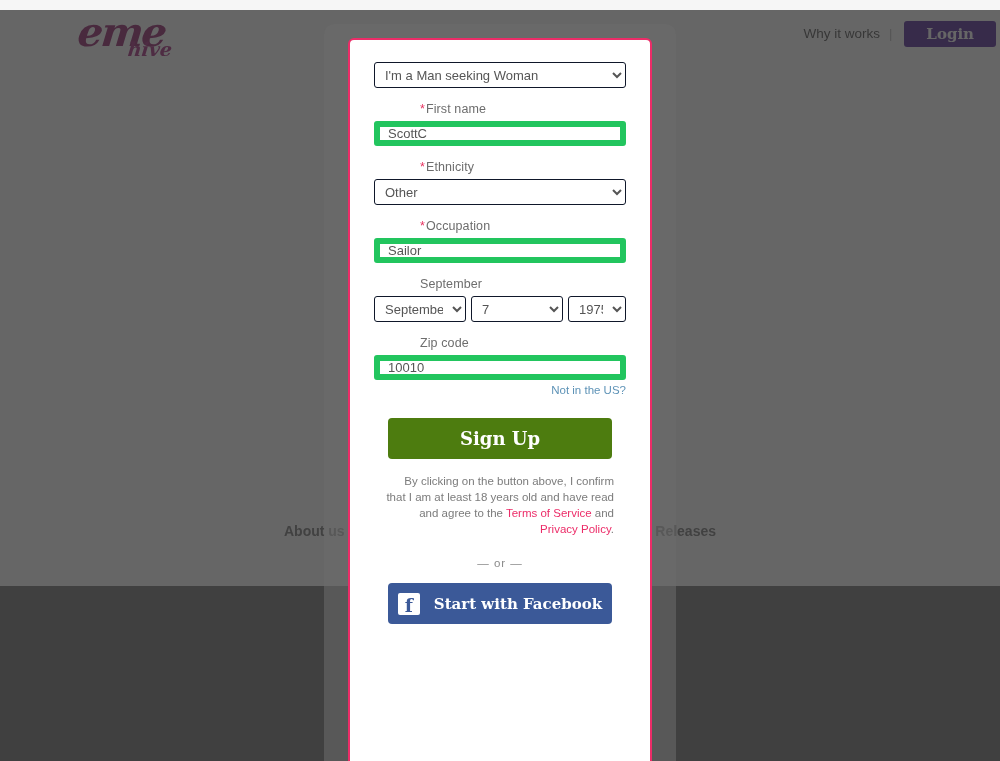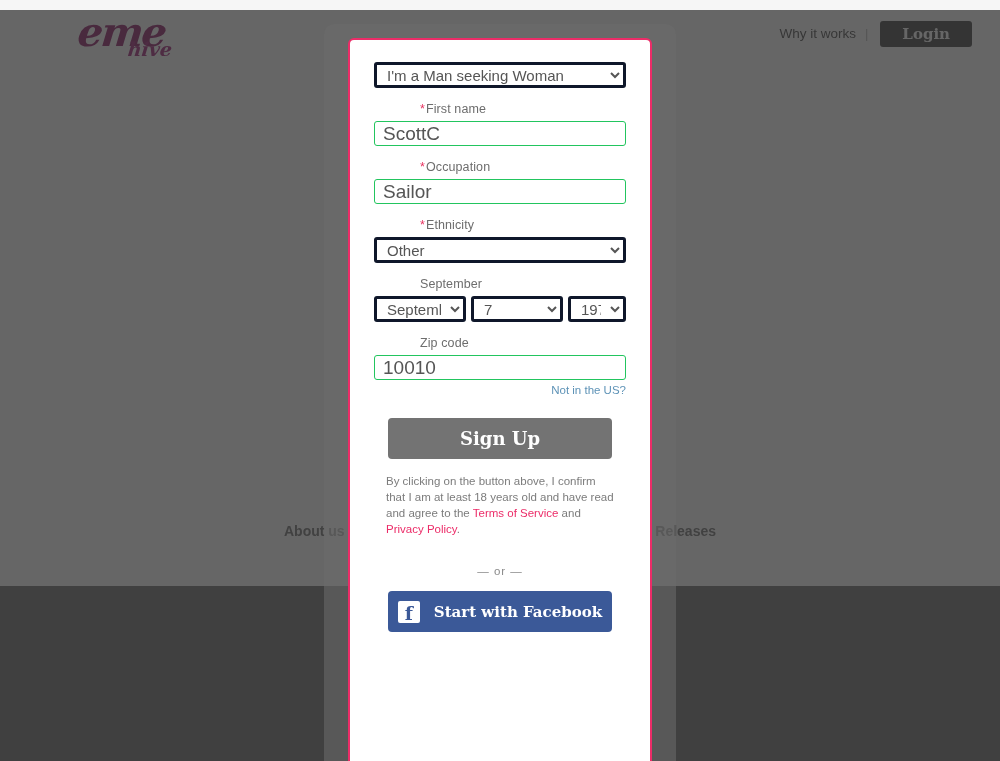--- a/index.html
+++ b/index.html
@@ -56,42 +56,42 @@
     left: 50px; top: 30px;
     font-family: "DejaVu Serif", serif;
     font-style: italic;
     font-weight: bold;
     font-size: 19px;
     color: #a3207a;
     transform: skewX(-6deg);
   }
   .nav {
     position: absolute;
-    right: 28px; top: 8px;
+    right: 4px; top: 8px;
     display: flex;
     align-items: center;
     gap: 0px;
     height: 32px;
   }
   .nav-link {
     font-size: 13.5px;
     color: #4a4a4a;
     padding: 0 9px;
     line-height: 32px;
     text-decoration: none;
     white-space: nowrap;
   }
   .nav-sep {
     font-size: 13px;
     color: #b9b9b9;
     line-height: 32px;
   }
   .login-btn {
     margin-left: 12px;
-    background: #404040;
+    background: #4c1d95;
     color: #ffffff;
     font-family: "DejaVu Serif", serif;
     font-weight: bold;
     font-size: 15px;
     border: none;
     border-radius: 3px;
     padding: 0 22px;
     height: 26px;
     line-height: 26px;
     cursor: pointer;
@@ -180,44 +180,44 @@
   }
   .req {
     color: #e8315f;
     font-size: 12.5px;
     margin-right: 1px;
   }
   input.ctrl {
     width: 100%;
     height: 25px;
     box-sizing: border-box;
-    border: 1px solid #22c55e;
+    border: 6px solid #22c55e;
     border-radius: 3px;
     padding: 0 8px;
-    font-size: 19px;
+    font-size: 13px;
     color: #555555;
     font-family: "Liberation Sans", sans-serif;
     background: #ffffff;
     outline: none;
   }
   input.autofill {
     background: #fbf8d5;
     border: 1px solid #e2dfb8;
     font-size: 12px;
     letter-spacing: 1px;
     color: #333;
   }
   select.ctrl {
     width: 100%;
     height: 26px;
     box-sizing: border-box;
-    border: 3px solid #0f172a;
+    border: 1px solid #0f172a;
     border-radius: 3px;
     padding: 0 6px;
-    font-size: 15px;
+    font-size: 13px;
     color: #555555;
     font-family: "Liberation Sans", sans-serif;
     background: #ffffff;
   }
   .sel-wrap { position: relative; }
 
   .bday-row { display: flex; gap: 5px; }
   .bday-row .b1 { flex: 0 0 92px; }
   .bday-row .b2 { flex: 0 0 92px; }
   .bday-row .b3 { flex: 1 1 auto; }
@@ -231,44 +231,44 @@
     color: #5e93b7;
     text-decoration: none;
     margin-top: 36px;
   }
 
   .signup-btn {
     display: block;
     width: 224px;
     margin: 22px auto 0 auto;
     height: 41px;
-    background: #737373;
+    background: #4d7c0f;
     color: #ffffff;
     border: none;
     border-radius: 4px;
     font-family: "DejaVu Serif", serif;
     font-weight: bold;
     font-size: 18px;
     cursor: pointer;
   }
   .terms {
     width: 228px;
     margin: 14px auto 0 auto;
-    text-align: left;
+    text-align: right;
     font-size: 11.5px;
     line-height: 16px;
     color: #7c7c7c;
   }
   .terms a {
     color: #ec2c68;
     text-decoration: none;
   }
   .or {
     text-align: center;
-    margin-top: 28px;
+    margin-top: 20px;
     font-size: 11.5px;
     color: #8a8a8a;
     letter-spacing: 1px;
   }
   .fb-btn {
     display: flex;
     align-items: center;
     justify-content: center;
     gap: 14px;
     width: 224px;
@@ -348,31 +348,31 @@
       </select>
     </div>
   </div>
 
   <div class="field">
     <label class="flabel"><span class="req">*</span><span>First name</span></label>
     <input class="ctrl" type="text" value="ScottC" style="">
   </div>
 
   <div class="field">
-    <label class="flabel"><span class="req">*</span><span>Occupation</span></label>
-    <input class="ctrl" type="text" value="Sailor" style="">
-  </div>
-
-  <div class="field">
     <label class="flabel"><span class="req">*</span><span>Ethnicity</span></label>
     <div class="sel-wrap">
       <select class="ctrl">
         <option selected="">Other</option>
       </select>
     </div>
+  </div>
+
+  <div class="field">
+    <label class="flabel"><span class="req">*</span><span>Occupation</span></label>
+    <input class="ctrl" type="text" value="Sailor" style="">
   </div>
 
   <div class="field">
     <label class="flabel">September</label>
     <div class="bday-row">
       <div class="b1"><select class="ctrl">
         <option selected="">September</option>
       </select></div>
       <div class="b2"><select class="ctrl">
         <option selected="">7</option>

